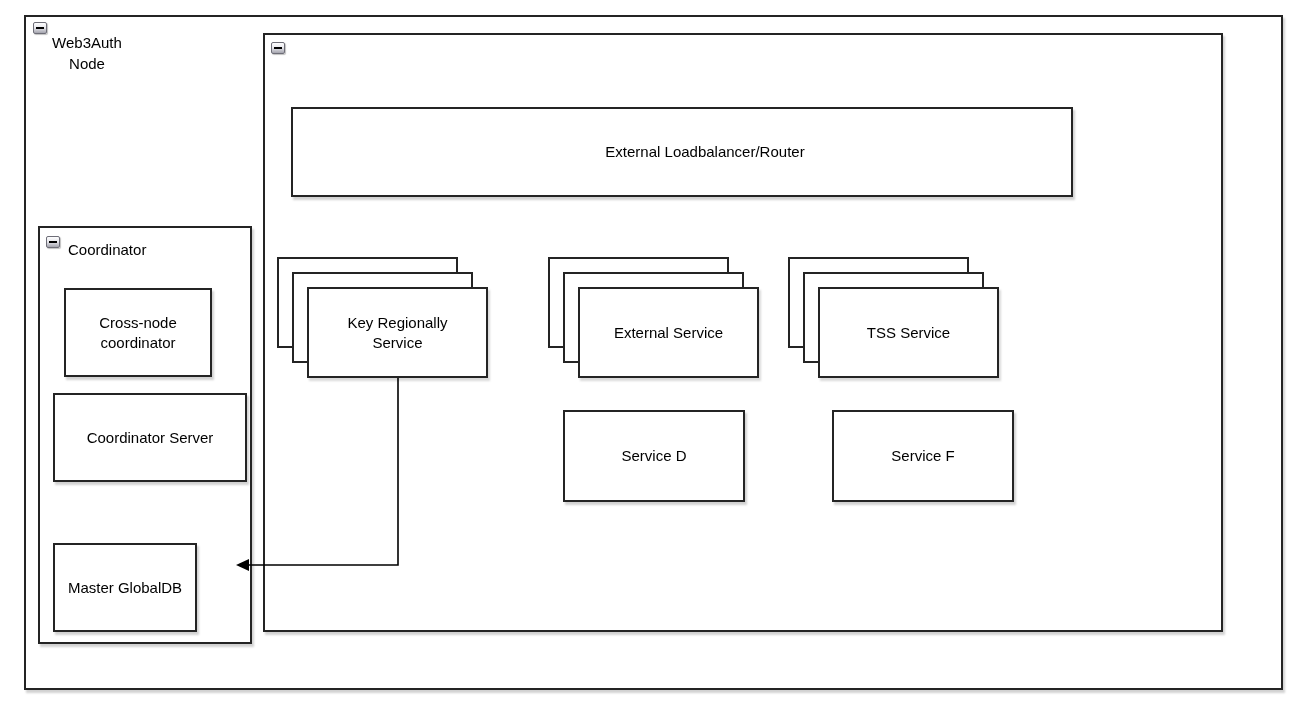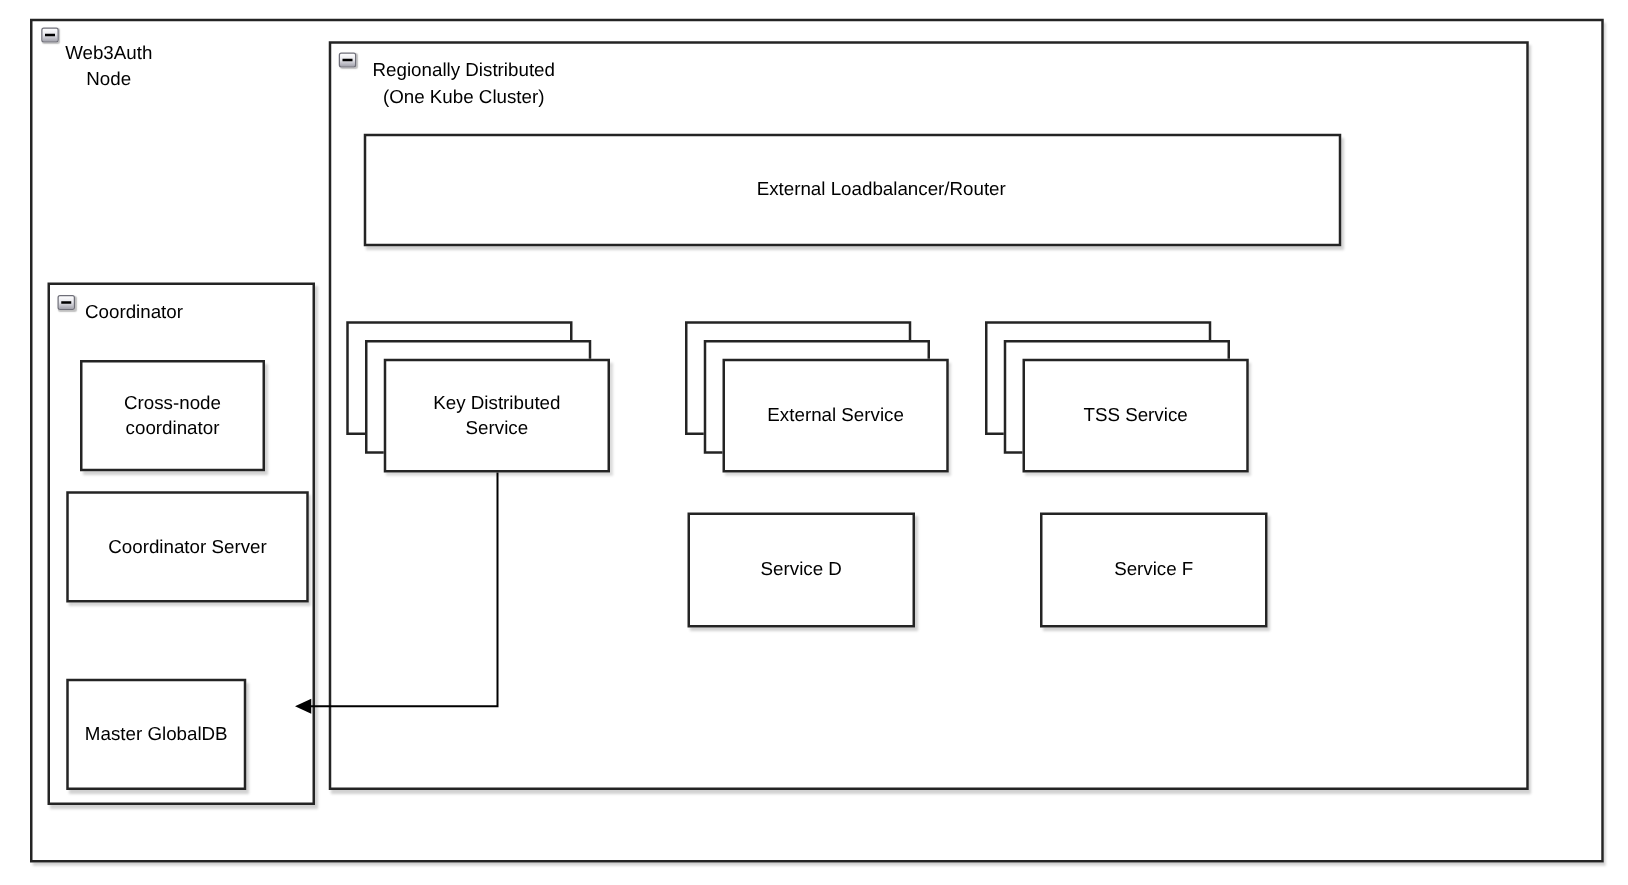--- a/index.html
+++ b/index.html
@@ -101,36 +101,32 @@
     <div class="lbl-block" style="left:11px; top:15px; width:100px;">
       <div>Web3Auth</div>
       <div>Node</div>
     </div>
   </div>
 
   <div class="shape container" style="left:263px; top:33px; width:960px; height:599px;">
     <div class="collapse-btn" style="left:6px; top:7px;">
       <div class="minus-bar"></div>
     </div>
-    <div class="lbl-block" style="left:26px; top:11px; width:160px;">
-      <div>Regionally Distributed</div>
-      <div>(One Kube Cluster)</div>
-    </div>
   </div>
 
   <div class="shape node" style="left:291px; top:107px; width:782px; height:90px;padding-left:46px;">
     <div class="lbl">External Loadbalancer/Router</div>
   </div>
 
   <div class="stack" style="left:277px; top:257px;">
     <div class="layer back"></div>
     <div class="layer middle"></div>
     <div class="layer front">
       <div class="lbl">
-        <div>Key Distributed</div>
+        <div>Key Regionally</div>
         <div>Service</div>
       </div>
     </div>
   </div>
 
   <div class="stack" style="left:548px; top:257px;">
     <div class="layer back"></div>
     <div class="layer middle"></div>
     <div class="layer front">
       <div class="lbl">External Service</div>
@@ -138,21 +134,21 @@
   </div>
 
   <div class="stack" style="left:788px; top:257px;">
     <div class="layer back"></div>
     <div class="layer middle"></div>
     <div class="layer front">
       <div class="lbl">TSS Service</div>
     </div>
   </div>
 
-  <div class="shape node" style="left:550px; top:410px; width:182px; height:92px;">
+  <div class="shape node" style="left:563px; top:410px; width:182px; height:92px;">
     <div class="lbl">Service D</div>
   </div>
 
   <div class="shape node" style="left:832px; top:410px; width:182px; height:92px;">
     <div class="lbl">Service F</div>
   </div>
 
   <div class="shape container" style="left:38px; top:226px; width:214px; height:418px;">
     <div class="collapse-btn" style="left:6px; top:8px;">
       <div class="minus-bar"></div>

